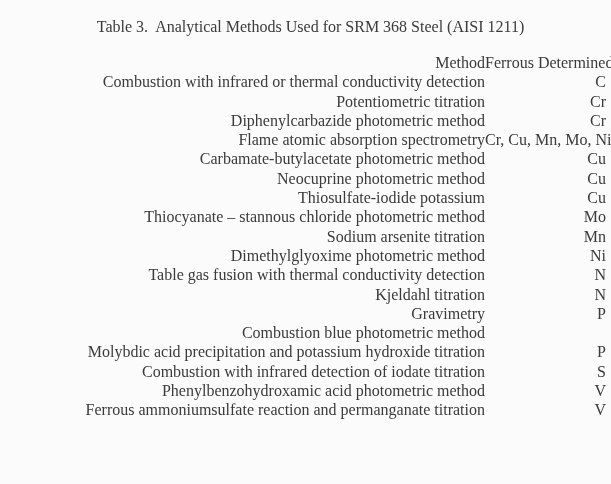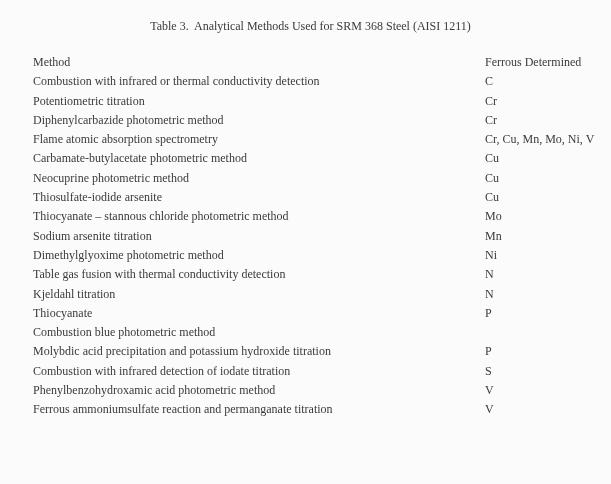--- a/index.html
+++ b/index.html
@@ -6,35 +6,36 @@
     margin: 0;
     padding: 0;
     background: #ffffff;
   }
   .page {
     position: relative;
     width: 611px;
     height: 484px;
     background: #fbfbfb;
     font-family: "Liberation Serif", "DejaVu Serif", serif;
-    font-size: 12px;
+    font-size: 16px;
     color: #3a3a3a;
     overflow: hidden;
     box-sizing: border-box;
     padding-top: 17px;
   }
   .title {
     text-align: center;
     white-space: pre;
     line-height: 19px;
     padding-left: 10px;
   }
   .table-wrap {
     margin-left: 33px;
     margin-right: 5px;
+    text-align: right;
   }
   .header-row {
     display: flex;
     margin-top: 17px;
     line-height: 19.3px;
   }
   .rows {
   }
   .row {
     display: flex;
@@ -87,21 +88,21 @@
     <div class="method-col">Carbamate-butylacetate photometric method</div>
     <div class="elements-col">Cu</div>
   </div>
 
   <div class="row">
     <div class="method-col">Neocuprine photometric method</div>
     <div class="elements-col">Cu</div>
   </div>
 
   <div class="row">
-    <div class="method-col">Thiosulfate-iodide arsenite</div>
+    <div class="method-col">Thiosulfate-iodide potassium</div>
     <div class="elements-col">Cu</div>
   </div>
 
   <div class="row">
     <div class="method-col">Thiocyanate – stannous chloride photometric method</div>
     <div class="elements-col">Mo</div>
   </div>
 
   <div class="row">
     <div class="method-col">Sodium arsenite titration</div>
@@ -117,21 +118,21 @@
     <div class="method-col">Table gas fusion with thermal conductivity detection</div>
     <div class="elements-col">N</div>
   </div>
 
   <div class="row">
     <div class="method-col">Kjeldahl titration</div>
     <div class="elements-col">N</div>
   </div>
 
   <div class="row">
-    <div class="method-col">Thiocyanate</div>
+    <div class="method-col">Gravimetry</div>
     <div class="elements-col">P</div>
   </div>
 
   <div class="row">
     <div class="method-col">Combustion blue photometric method</div>
   </div>
 
   <div class="row">
     <div class="method-col">Molybdic acid precipitation and potassium hydroxide titration</div>
     <div class="elements-col">P</div>

